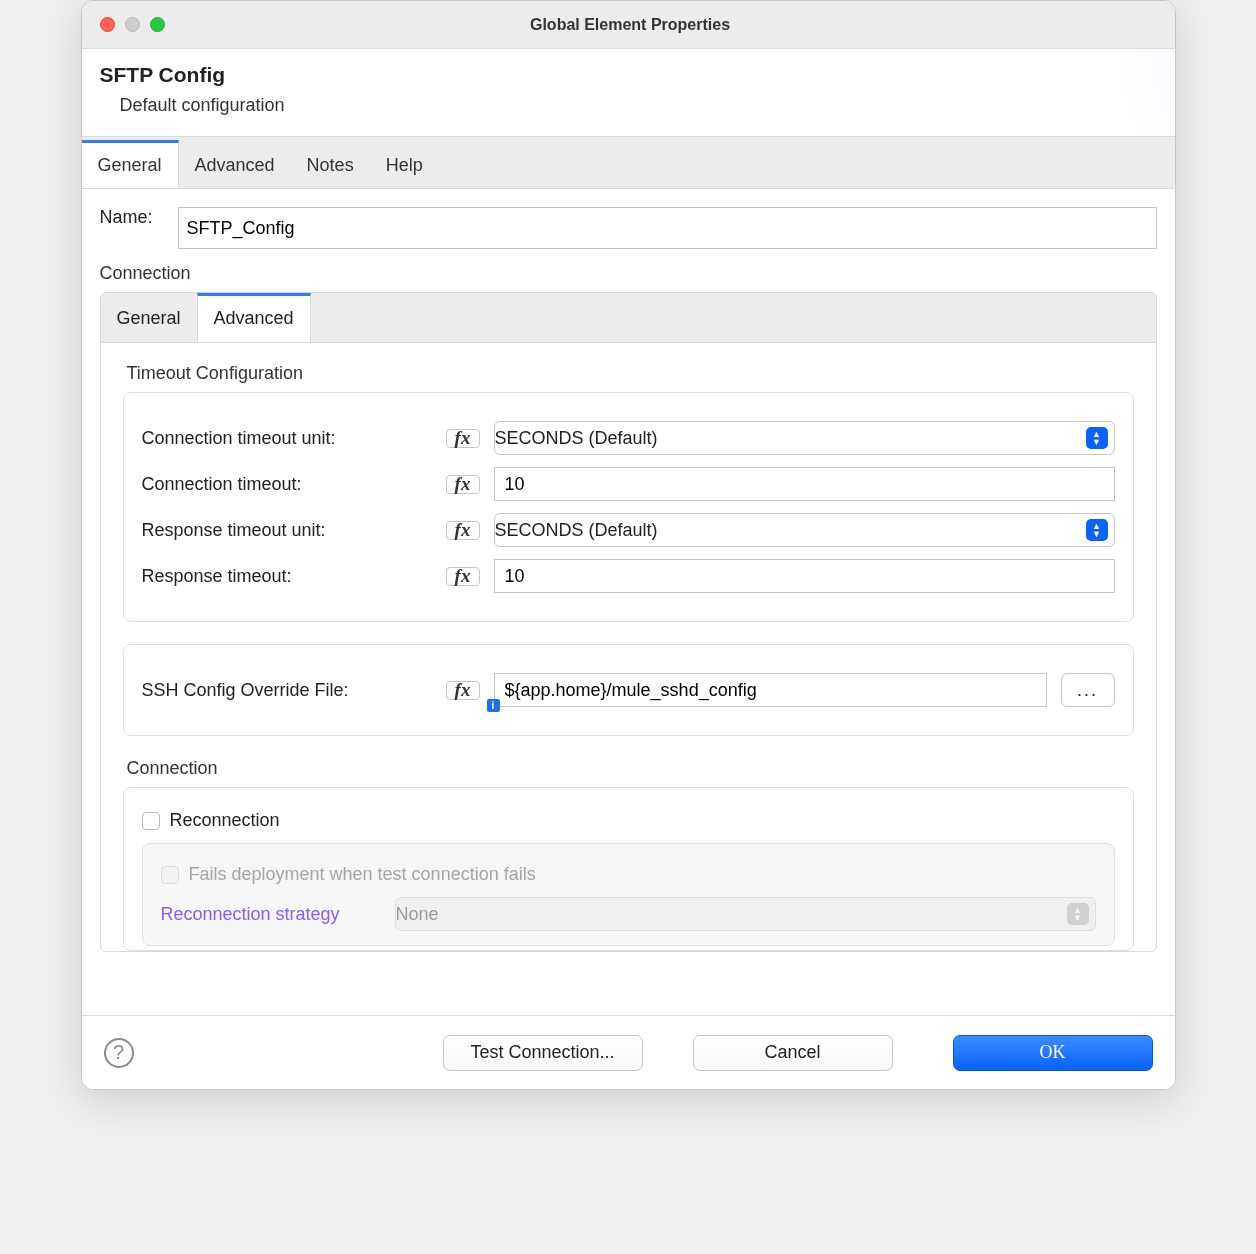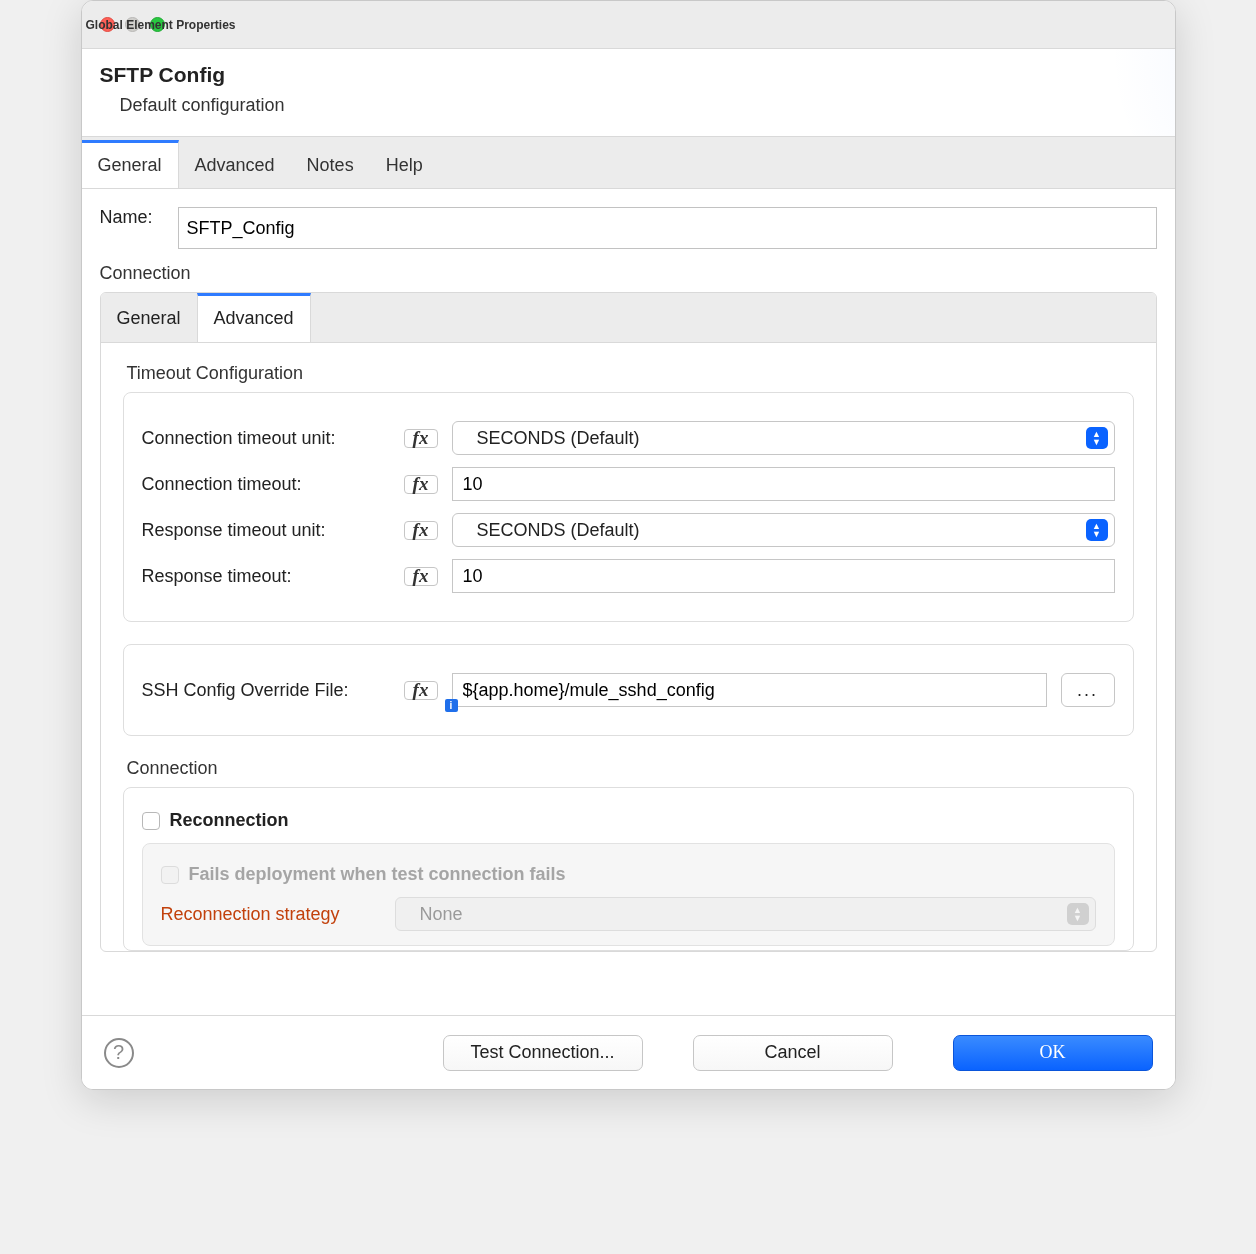--- a/index.html
+++ b/index.html
@@ -33,22 +33,22 @@
     align-items: center;
     position: relative;
     border-bottom: 1px solid #d9d9d9;
   }
   .traffic { display: flex; gap: 10px; margin-left: 18px; }
   .traffic .dot { width: 15px; height: 15px; border-radius: 50%; }
   .dot.red { background: #ff5f57; border: 1px solid #e24b41; }
   .dot.yellow { background: #cfcecb; border: 1px solid #b9b8b6; }
   .dot.green { background: #28c840; border: 1px solid #1fa933; }
   .title {
-    position: absolute; left: 4px; right: 0; text-align: left;
-    font-weight: 600; font-size: 12px; color: #333;
+    position: absolute; left: 4px; right: 0; text-align: center;
+    font-weight: 600; font-size: 16px; color: #333;
     pointer-events: none;
   }
   .header {
     padding: 14px 22px 20px 18px;
     border-bottom: 1px solid #d9d9d9;
     position: relative;
     background: #fff;
   }
   .header .h1 { font-weight: 700; font-size: 21px; }
   .header .sub { margin: 8px 0 0 20px; font-size: 18px; color: #333; }
@@ -103,26 +103,26 @@
   .group-box {
     border: 1px solid #dedede; border-radius: 8px; padding: 16px 18px;
     margin-bottom: 22px; background: #fff;
   }
   .field-row { display: flex; align-items: center; gap: 14px; margin: 12px 0; }
   .field-label { width: 248px; font-size: 18px; color: #222; }
   .fx-btn {
     width: 34px; height: 19px; border: 1px solid #c6c6c6; border-radius: 4px;
     background: #fff; display: flex; align-items: center; justify-content: center;
     font-family: "Times New Roman", serif; font-style: italic; font-weight: 600;
-    font-size: 19px; color: #333; cursor: default;
+    font-size: 19px; color: #333; cursor: default; margin-left: 42px;
   }
   .mac-select {
     flex: 1; height: 34px; position: relative; border: 1px solid #c6c6c6;
     border-radius: 6px; background: #fff; display: flex; align-items: center;
-    padding: 0 40px 0 24px; font-size: 18px; cursor: default;
+    padding: 0 40px 0 0; font-size: 18px; cursor: default;
   }
   .mac-select .arrows {
     position: absolute; right: 6px; top: 50%; transform: translateY(-50%);
     width: 22px; height: 22px; background: #0a63ff; border-radius: 5px;
     display: flex; flex-direction: column; align-items: center; justify-content: center;
     color: #fff; font-size: 9px; line-height: 8px;
   }
   .mac-select.disabled { background: #f0f0f0; color: #9a9a9a; border-color: #ddd; }
   .mac-select.disabled .arrows { background: #d0d0d0; color: #f5f5f5; }
   .val-input {
@@ -133,21 +133,21 @@
   .info-dot {
     position: absolute; left: -7px; bottom: -5px; width: 13px; height: 13px;
     background: #1f6feb; border-radius: 2px; display: flex; align-items: center;
     justify-content: center; color: #fff; font-size: 10px; font-weight: 700;
   }
   .browse-btn {
     width: 54px; height: 34px; border: 1px solid #c6c6c6; border-radius: 6px;
     background: #fff; font-size: 18px; letter-spacing: 2px; cursor: default;
     display: flex; align-items: center; justify-content: center;
   }
-  .checkbox-row { display: flex; align-items: center; gap: 10px; margin: 6px 0 12px 0; font-weight: bold; }
+  .checkbox-row { display: flex; align-items: center; gap: 10px; margin: 6px 0 12px 0; }
   .chk {
     width: 18px; height: 18px; border: 1px solid #b8b8b8; border-radius: 4px;
     background: #fff; cursor: default;
   }
   .chk.disabled { background: #f2f2f2; border-color: #dcdcdc; }
   .chk-label { font-size: 18px; }
   .chk-label.muted { color: #a5a5a5; }
   .sub-box {
     border: 1px solid #e2e2e2; border-radius: 8px; background: #f6f6f6;
     padding: 14px 18px 6px 18px;
@@ -267,21 +267,21 @@
           <div class="checkbox-row">
             <div class="chk"></div>
             <span class="chk-label">Reconnection</span>
           </div>
           <div class="sub-box">
             <div class="checkbox-row">
               <div class="chk disabled"></div>
               <span class="chk-label muted">Fails deployment when test connection fails</span>
             </div>
             <div class="field-row" style="margin:6px 0 8px 0;">
-              <div class="field-label" style="width:220px; color:#c2410c;">Reconnection strategy</div>
+              <div class="field-label" style="width:220px; color:#8b5cf6;">Reconnection strategy</div>
               <div class="mac-select disabled">
                 <span>None</span>
                 <span class="arrows">▲<br>▼</span>
               </div>
             </div>
           </div>
         </div>
 
       </div>
     </div>

